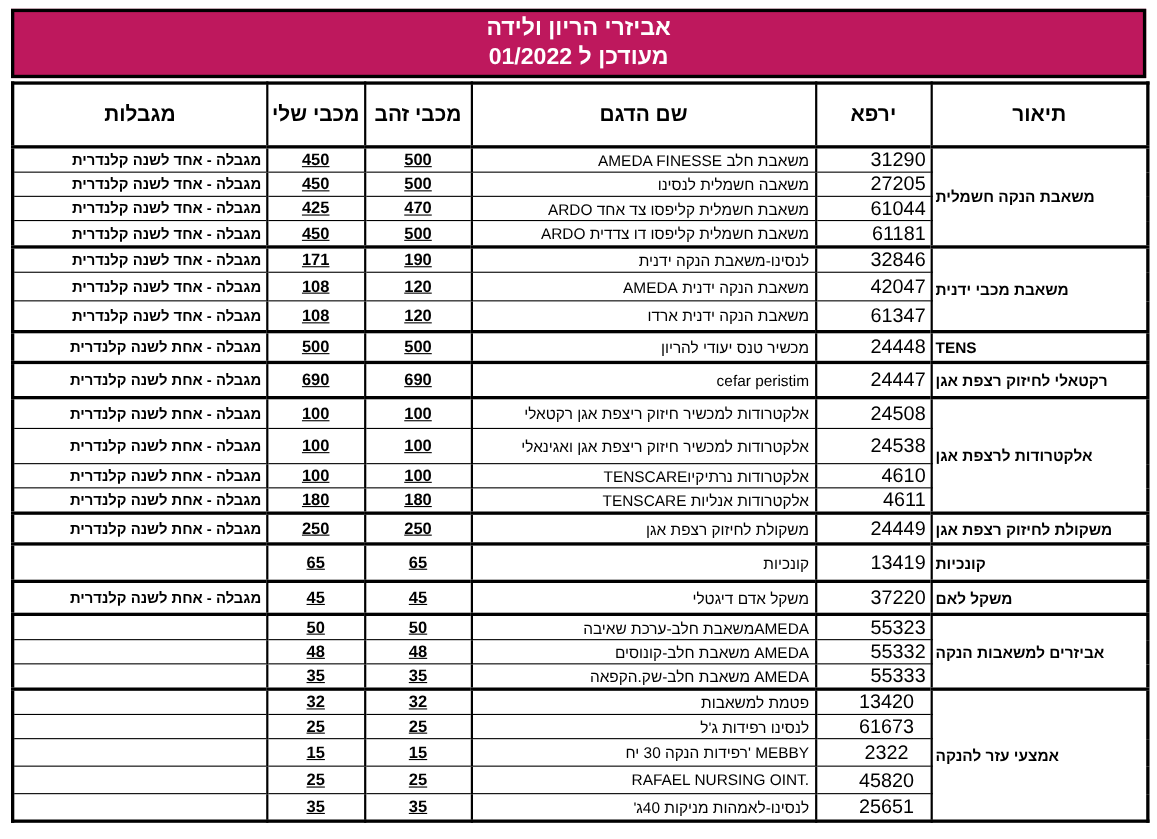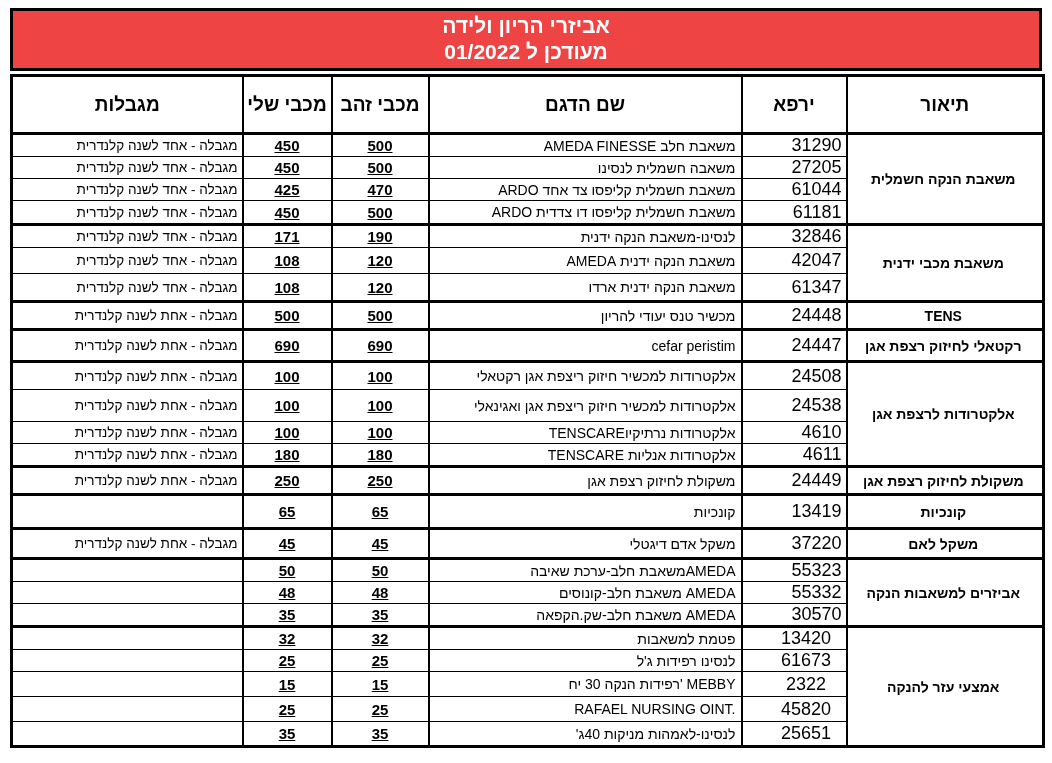--- a/index.html
+++ b/index.html
@@ -5,21 +5,21 @@
   html,body{margin:0;padding:0;background:#fff;}
   body{
     width:1052px;height:763px;overflow:hidden;
     font-family:"Liberation Sans","DejaVu Sans",sans-serif;
     -webkit-font-smoothing:antialiased;
   }
   .page{padding:8px 10px 0 10px;}
   
   .title-bar{
     width:1026px;
-    background:#ef4444;
+    background:#be185d;
     border:3px solid #000;
     color:#fff;
     text-align:center;
     font-weight:bold;
     font-size:21px;
     line-height:26px;
     padding:2px 0 3px 0;
     margin-bottom:3px;
   }
   
@@ -54,27 +54,27 @@
   tbody tr:nth-child(6){height:26px;}
   tbody tr:nth-child(7),tbody tr:nth-child(8),
   tbody tr:nth-child(10),tbody tr:nth-child(14){height:28px;}
   tbody tr:nth-child(9),tbody tr:nth-child(11){height:32px;}
   tbody tr:nth-child(15){height:34px;}
   tbody tr:nth-child(16){height:30px;}
   tbody tr:nth-child(22),tbody tr:nth-child(23),tbody tr:nth-child(24){height:25px;}
   tbody td{border-top-width:1px;border-bottom-width:1px;}
   tbody tr.group-start td{border-top-width:3px;}
   td.desc{
-    font-weight:bold;font-size:14px;text-align:center;padding-right:6px;
+    font-weight:bold;font-size:14px;text-align:left;padding-right:6px;
   }
   td.code{font-size:18px;text-align:right;padding-right:4px;}
   td.code.center{text-align:center;padding-left:28px;}
   td.model{font-size:14px;text-align:right;padding-right:5px;}
   td.price{font-size:15px;font-weight:bold;text-align:center;text-decoration:underline;}
-  td.restr{font-size:13.5px;text-align:right;padding-right:4px;}
+  td.restr{font-size:13.5px;text-align:right;padding-right:4px;font-weight:bold;}
 </style>
 </head>
 <body>
 
 <div class="page">
   <div class="title-bar">
     <div>אביזרי הריון ולידה</div>
     <div>מעודכן ל 01/2022</div>
   </div>
 
@@ -227,21 +227,21 @@
           <td class="restr"></td>
         </tr>
         <tr>
           <td class="code">55332</td>
           <td class="model"><span dir="ltr">משאבת חלב-קונוסים  AMEDA</span></td>
           <td class="price">48</td>
           <td class="price">48</td>
           <td class="restr"></td>
         </tr>
         <tr>
-          <td class="code">30570</td>
+          <td class="code">55333</td>
           <td class="model"><span dir="ltr">משאבת חלב-שק.הקפאה AMEDA</span></td>
           <td class="price">35</td>
           <td class="price">35</td>
           <td class="restr"></td>
         </tr>
         <tr class="group-start">
           <td class="desc" rowspan="5">אמצעי עזר להנקה</td>
           <td class="code center">13420</td>
           <td class="model"><span dir="rtl">פטמת למשאבות</span></td>
           <td class="price">32</td>

